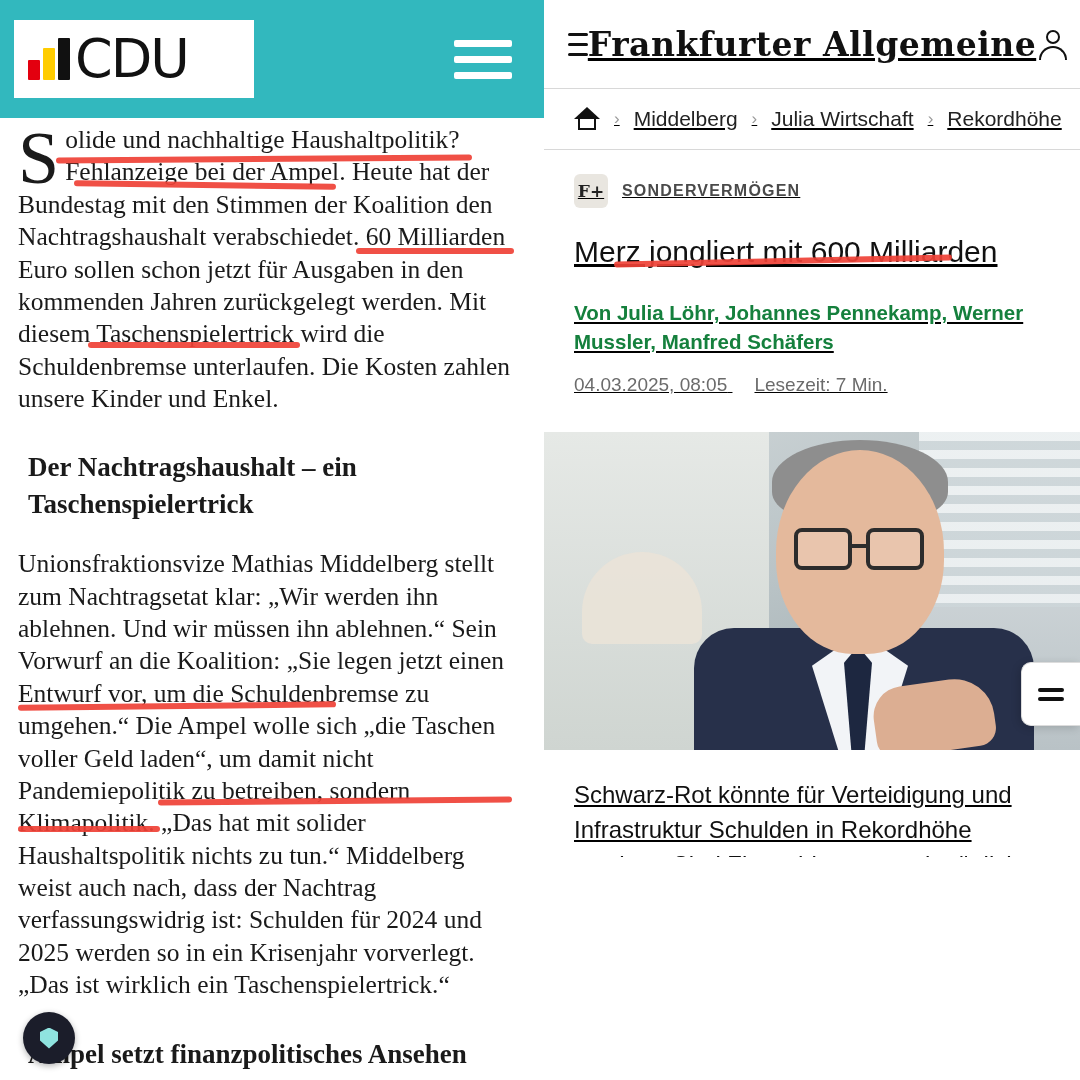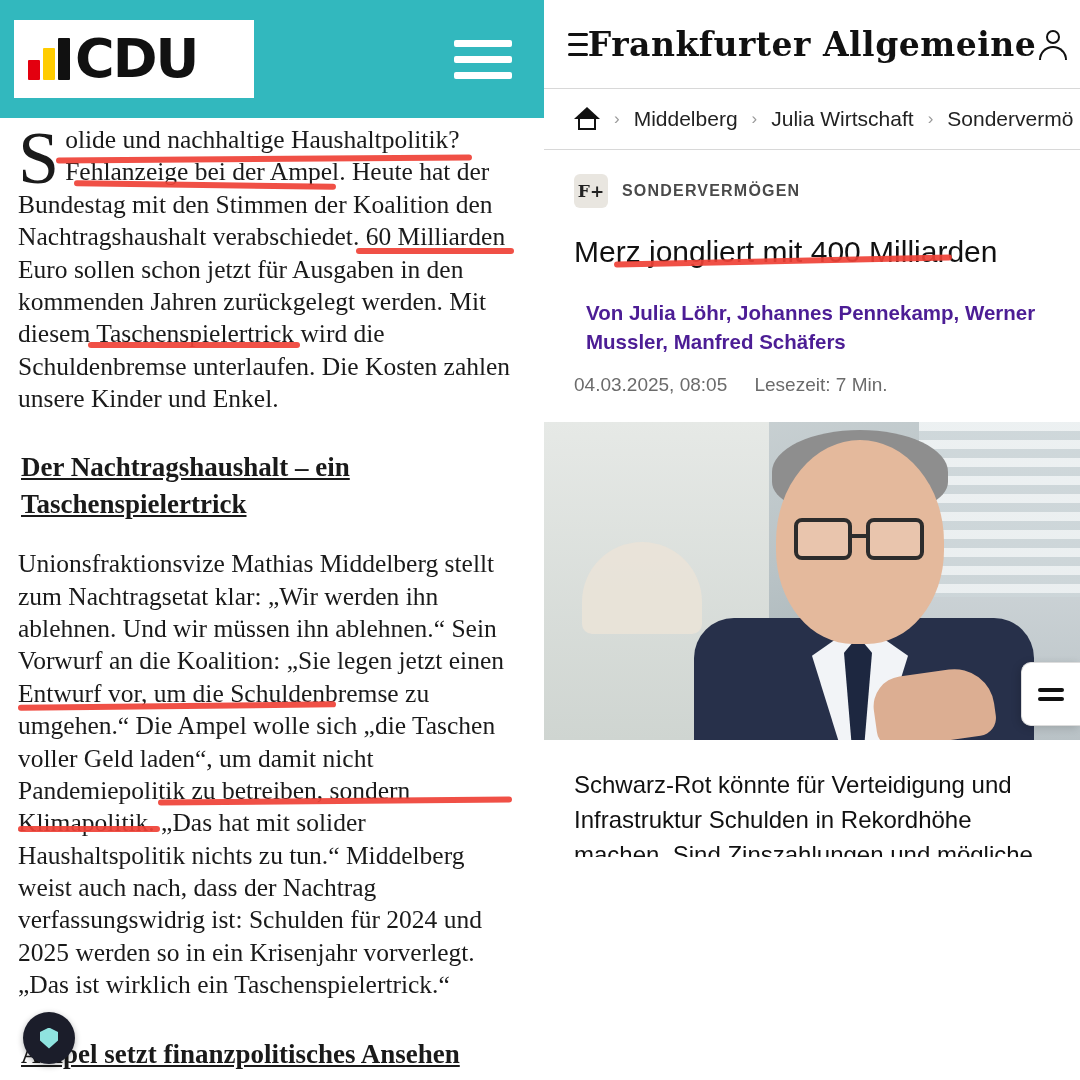--- a/index.html
+++ b/index.html
@@ -53,21 +53,21 @@
     height: 42px;
     gap: 3px;
     margin-right: 5px;
   }
   .cdu-bars i { display: block; width: 12px; border-radius: 1px; }
   .bar-red    { height: 20px; background: #e3000f; }
   .bar-yellow { height: 32px; background: #ffcc00; }
   .bar-black  { height: 42px; background: #111111; }
   .cdu-word {
     font-family: "DejaVu Sans", sans-serif;
-    font-weight: bold;
+    font-weight: normal;
     font-size: 54px;
     letter-spacing: -2px;
     color: #111111;
     line-height: 1;
     text-align: right;
   }
   .burger {
     display: flex;
     flex-direction: column;
     gap: 9px;
@@ -98,22 +98,21 @@
     font-size: 74px;
     line-height: 0.82;
     padding: 4px 6px 0 0;
     font-weight: normal;
   }
   h2.sec {
     font-family: "Liberation Serif", serif;
     font-weight: bold;
     font-size: 27px;
     line-height: 1.35;
-    margin: 34px 0 26px 3px;
-    text-decoration: underline;
+    margin: 34px 0 26px 10px;
   }
   p.body {
     font-size: 25.5px;
     line-height: 1.27;
     margin: 0 0 18px 0;
   }
 
   
   .hl {
     position: absolute;
@@ -144,20 +143,21 @@
     clip-path: polygon(50% 0%, 100% 22%, 100% 62%, 50% 100%, 0% 62%, 0% 22%);
   }
 
   
   .right-pane {
     position: relative;
     width: 536px;
     height: 857px;
     background: #ffffff;
     overflow: hidden;
+    text-decoration: underline;
   }
   .faz-top {
     height: 88px;
     display: flex;
     align-items: center;
     justify-content: space-between;
     padding: 0 24px 0 24px;
     box-sizing: border-box;
   }
   .faz-burger { display: flex; flex-direction: column; gap: 7px; width: 34px; }
@@ -223,28 +223,28 @@
   h1.headline {
     font-size: 30px;
     font-weight: normal;
     color: #111;
     margin: 0 0 28px 0;
     line-height: 1.2;
   }
   .authors {
     font-size: 20.5px;
     font-weight: bold;
-    color: #4c1d95;
+    color: #15803d;
     line-height: 1.42;
-    margin: 0 0 18px 12px;
+    margin: 0 0 18px 0;
   }
   .meta {
     font-size: 19px;
     color: #6b6b6b;
-    margin: 0 0 26px 0;
+    margin: 0 0 36px 0;
   }
   .meta span + span { margin-left: 22px; }
 
   .photo {
     position: relative;
     width: 536px;
     margin-left: -30px;
     height: 318px;
     overflow: hidden;
     background: linear-gradient(160deg,#cfd6d8 0%,#b9c3c6 45%,#9aa6aa 100%);
@@ -369,31 +369,31 @@
     <div class="breadcrumb">
       <span class="home-icon">
           <span class="roof"></span>
           <span class="walls"></span>
         </span>
       <span class="chev">›</span>
       <span>Middelberg</span>
       <span class="chev">›</span>
       <span>Julia Wirtschaft</span>
       <span class="chev">›</span>
-      <span>Sondervermö</span>
+      <span>Rekordhöhe</span>
     </div>
     <div class="faz-sep"></div>
 
     <div class="faz-body">
       <div class="kicker-row">
         <div class="fplus">F+</div>
         <div class="kicker">SONDERVERMÖGEN</div>
       </div>
 
-      <h1 class="headline">Merz jongliert mit 400 Milliarden</h1>
+      <h1 class="headline">Merz jongliert mit 600 Milliarden</h1>
 
       <div class="authors">Von Julia Löhr, Johannes Pennekamp, Werner Mussler, Manfred Schäfers</div>
 
       <div class="meta">
         <span>04.03.2025, 08:05</span>
         <span>Lesezeit: 7 Min.</span>
       </div>
 
       <div class="photo">
         <div class="ph-wall-l"></div>

